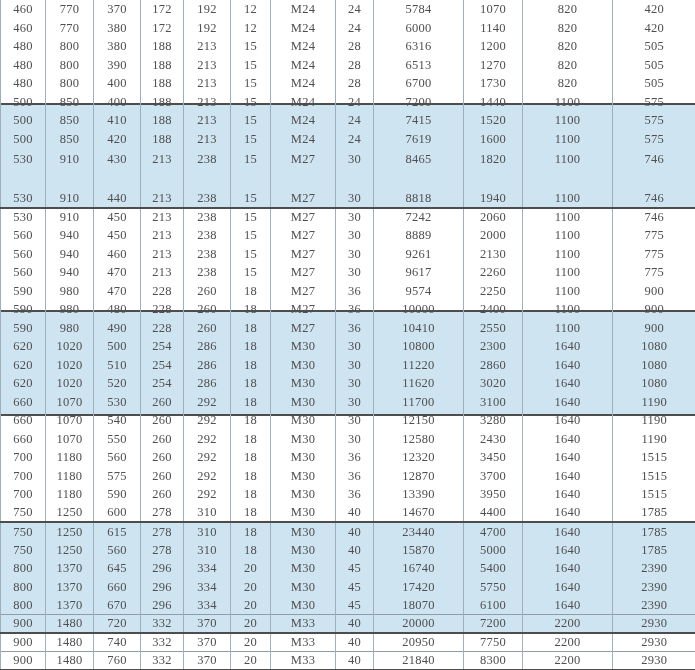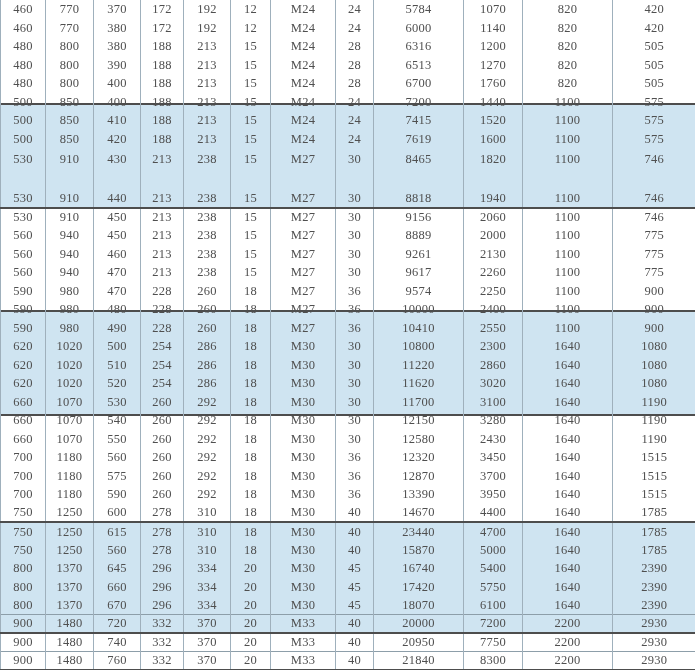--- a/index.html
+++ b/index.html
@@ -135,21 +135,21 @@
         <tr class="">
           <td>480</td>
           <td>800</td>
           <td>400</td>
           <td>188</td>
           <td>213</td>
           <td>15</td>
           <td>M24</td>
           <td>28</td>
           <td>6700</td>
-          <td>1760</td>
+          <td>1730</td>
           <td>820</td>
           <td>505</td>
         </tr>
         <tr class="r-split-b">
           <td>500</td>
           <td>850</td>
           <td>400</td>
           <td>188</td>
           <td>213</td>
           <td>15</td>
@@ -218,21 +218,21 @@
         </tr>
         <tr class="bt-heavy">
           <td>530</td>
           <td>910</td>
           <td>450</td>
           <td>213</td>
           <td>238</td>
           <td>15</td>
           <td>M27</td>
           <td>30</td>
-          <td>9156</td>
+          <td>7242</td>
           <td>2060</td>
           <td>1100</td>
           <td>746</td>
         </tr>
         <tr class="">
           <td>560</td>
           <td>940</td>
           <td>450</td>
           <td>213</td>
           <td>238</td>

